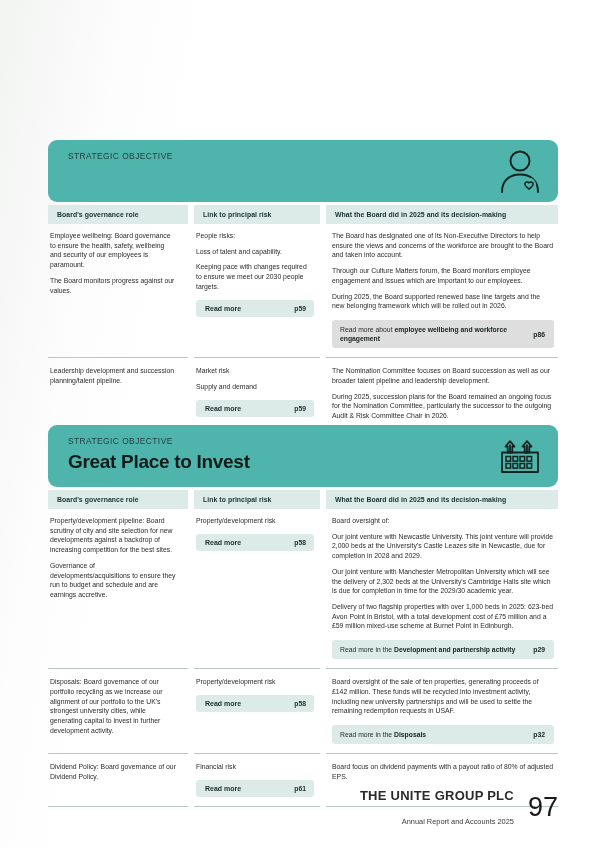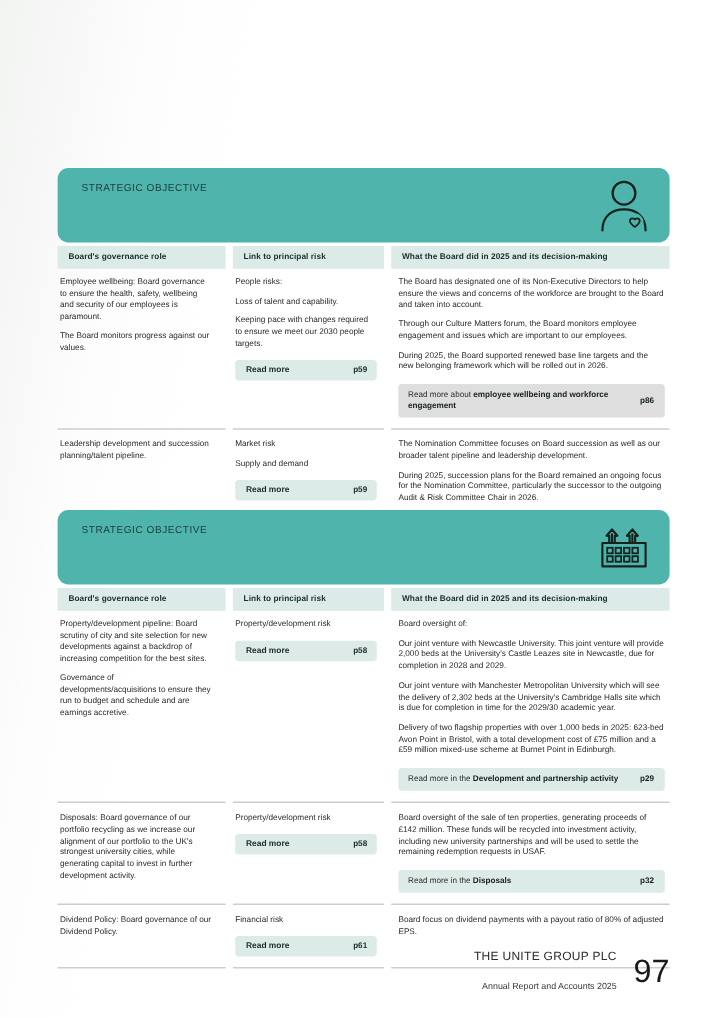--- a/index.html
+++ b/index.html
@@ -140,22 +140,22 @@
   .footer {
     position: absolute;
     right: 42px;
     bottom: 22px;
     display: flex;
     align-items: center;
     gap: 14px;
   }
   .footer-txt { text-align: right; }
   .footer-company {
-    font-size: 10px;
-    font-weight: 400;
+    font-size: 13px;
+    font-weight: 700;
     letter-spacing: 0.25px;
     color: #2a2a2a;
   }
   .footer-report {
     font-size: 7.4px;
     color: #3a3a3a;
     margin-top: 14px;
   }
   .footer-page {
     font-size: 27px;
@@ -239,20 +239,21 @@
 
     <div class="row row-last-border">
       <div class="cell c1"></div>
         <div class="cell c2"></div>
         <div class="cell c3"></div>
     </div>
   </div>
 
   <div class="so-banner" style="top:425px">
     <div class="so-eyebrow">STRATEGIC OBJECTIVE</div>
+    <div class="so-title">Great Place to Invest</div>
     <div class="so-icon">
       <svg viewBox="0 0 48 46">
         <g fill="none" stroke="#15231f" stroke-width="1.8" stroke-linejoin="round" stroke-linecap="round">
           <path d="M9.5 13.5 L14 8.2 L18.5 13.5 L16.3 13.5 L16.3 19.5 L11.7 19.5 L11.7 13.5 Z"></path>
           <path d="M14 12.2 L14 19.5"></path>
           <path d="M26.5 13.5 L31 8.2 L35.5 13.5 L33.3 13.5 L33.3 19.5 L28.7 19.5 L28.7 13.5 Z"></path>
           <path d="M31 12.2 L31 19.5"></path>
           <rect x="6" y="19.5" width="36" height="19.5"></rect>
         </g>
         <g fill="none" stroke="#15231f" stroke-width="1.5">

